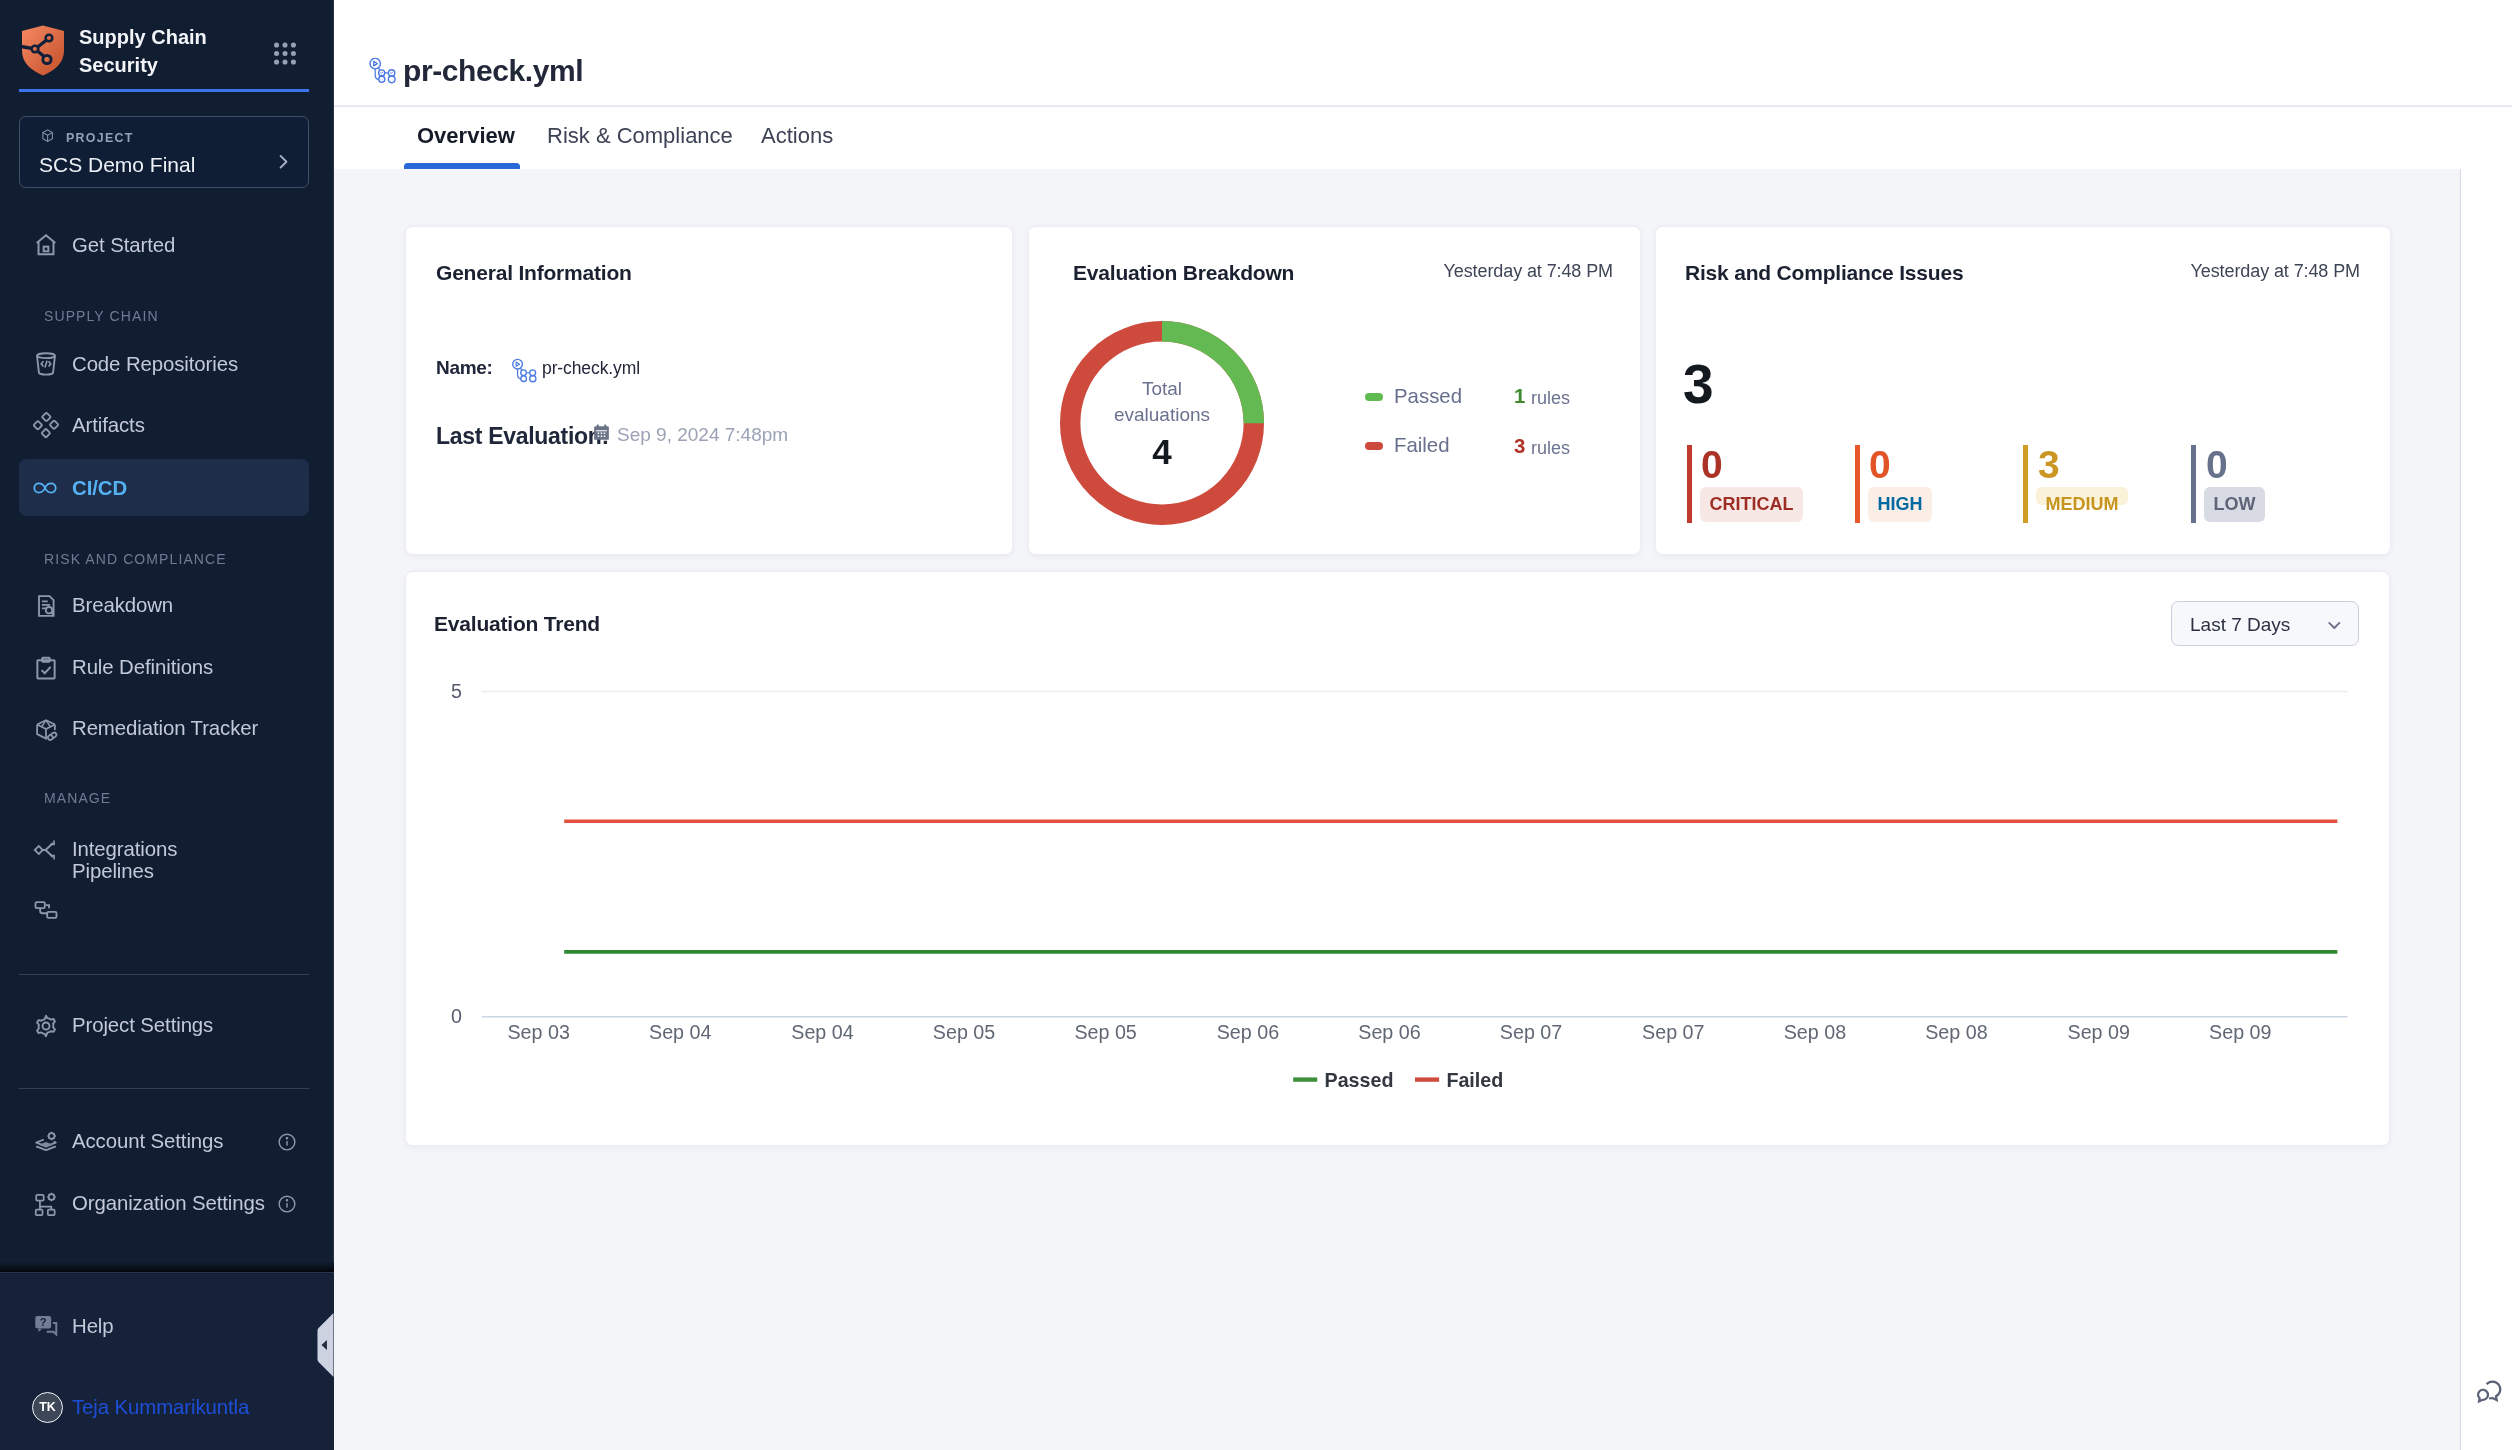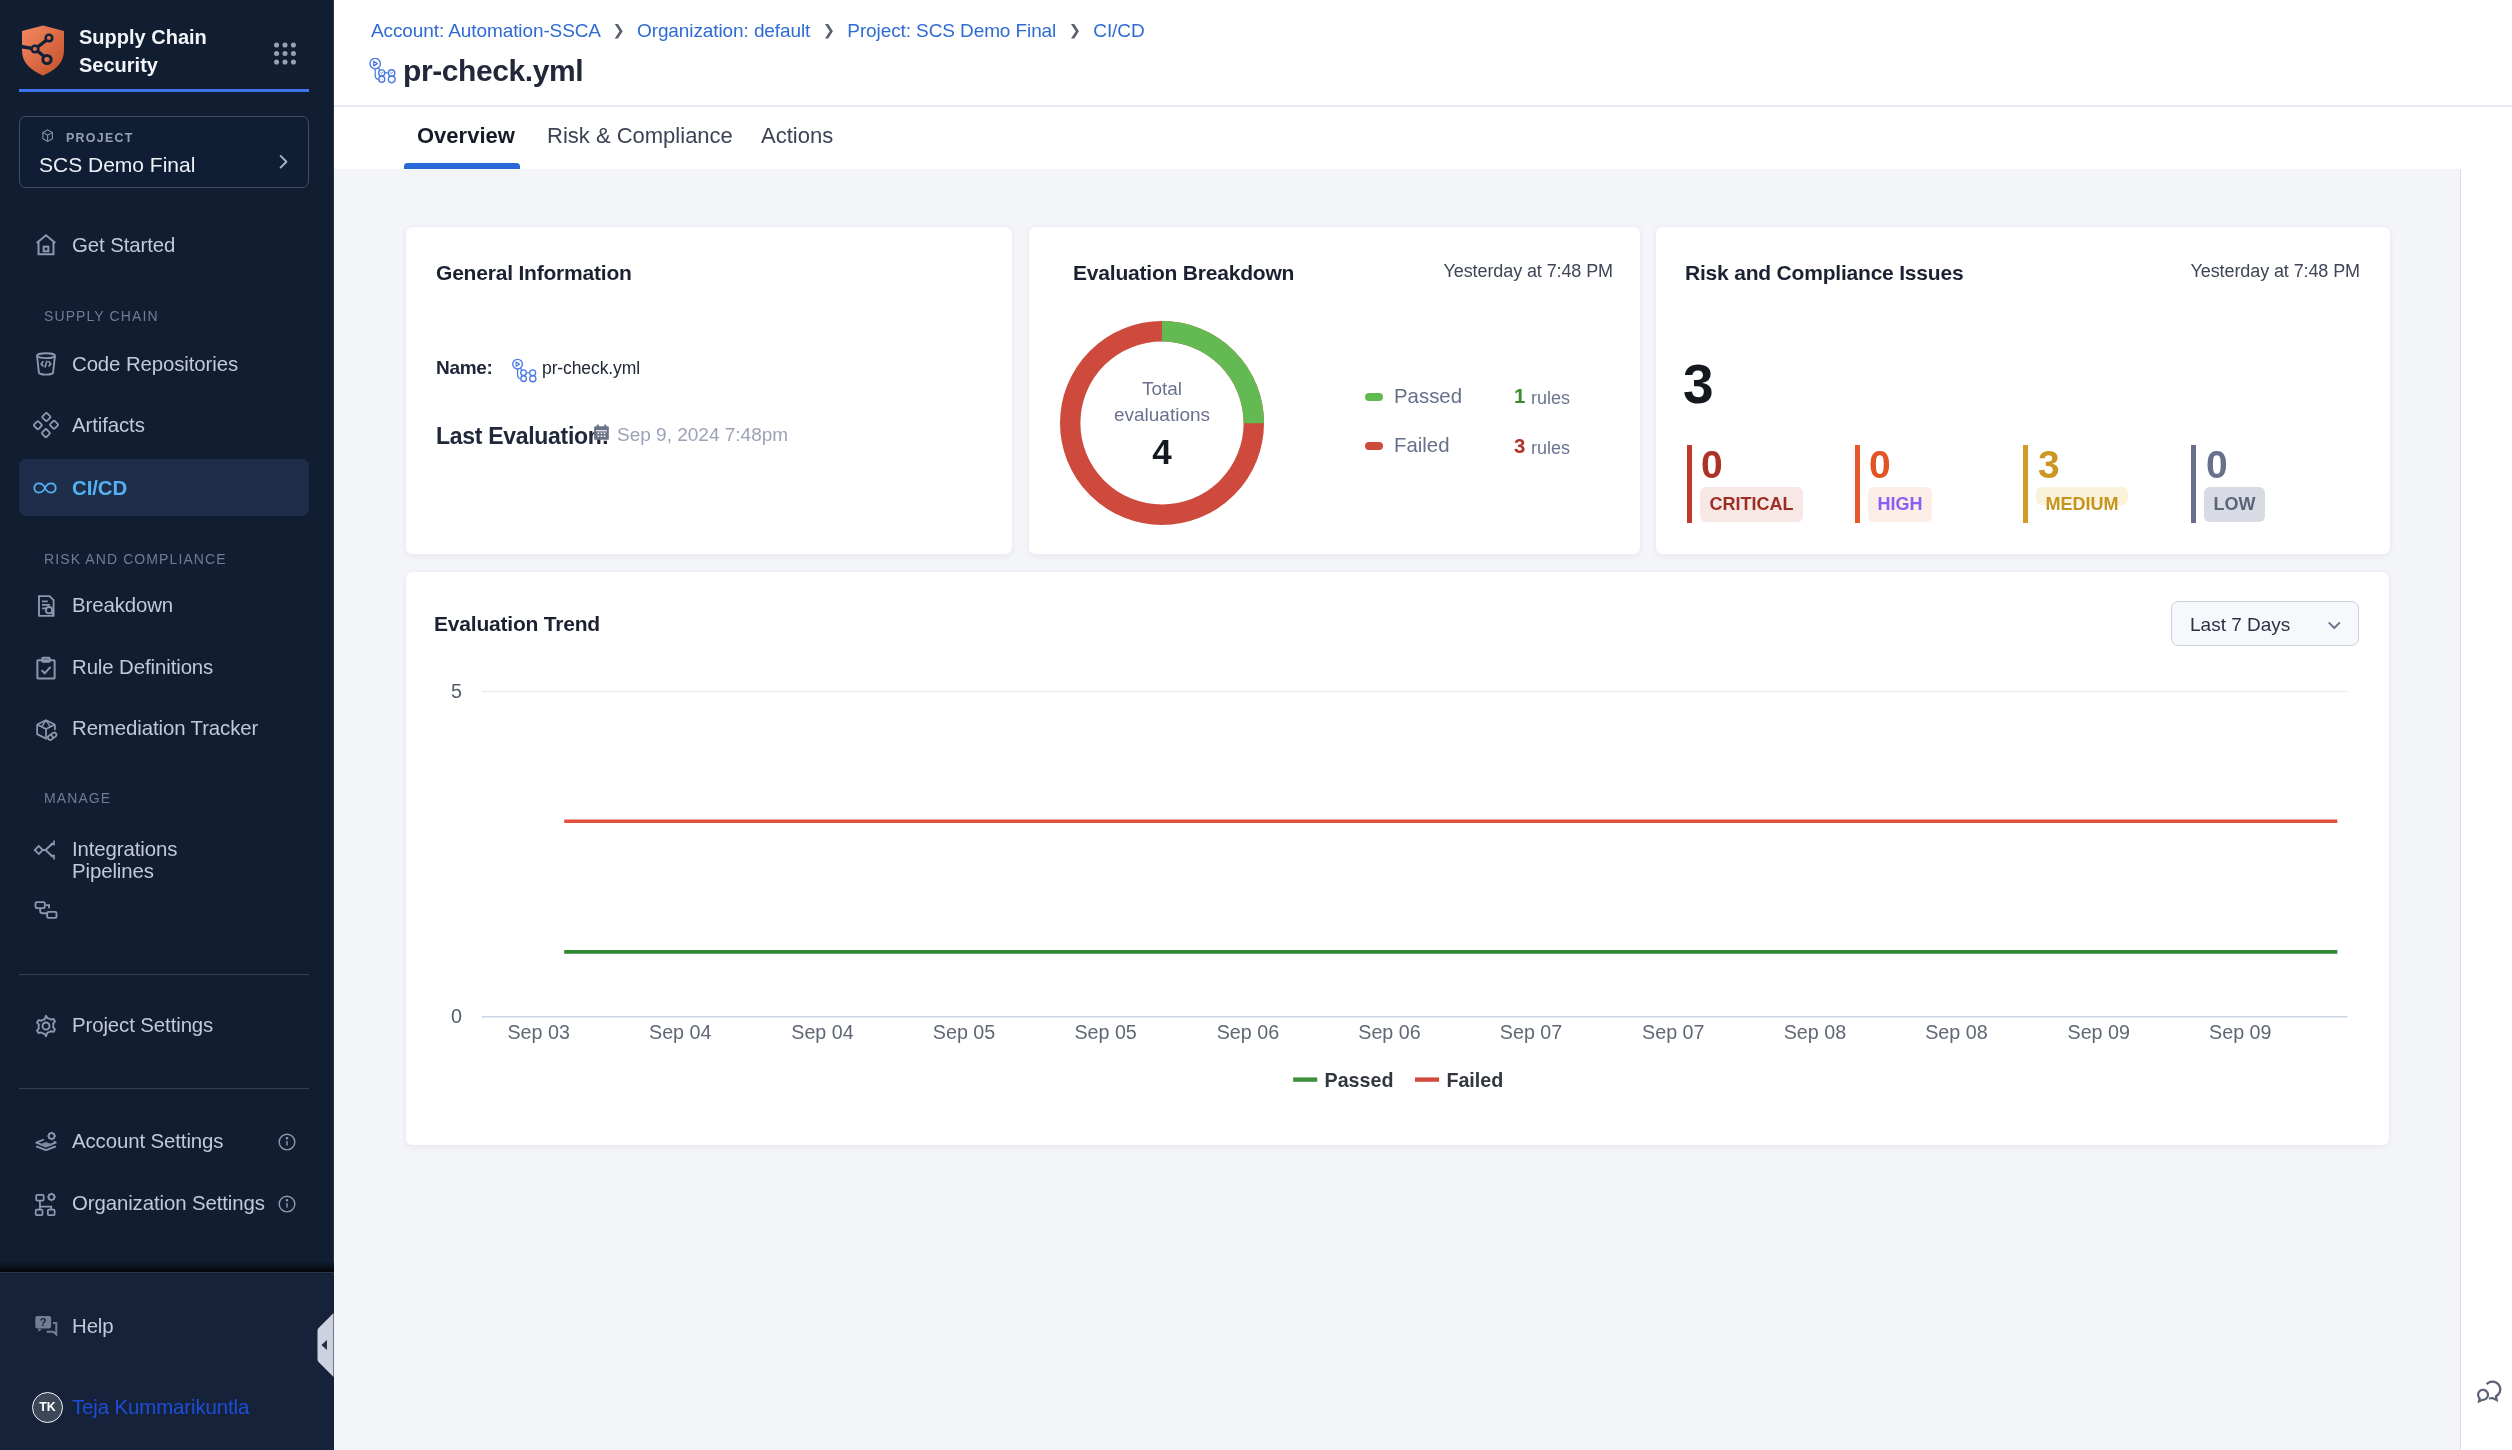--- a/index.html
+++ b/index.html
@@ -199,29 +199,20 @@
   <div class="navtext" style="top:1396px; color:#1d4ed8;">Teja Kummarikuntla</div>
 
   <svg class="abs" style="left:316px; top:1313px;" width="17.5" height="64" viewBox="0 0 24 88">
     <path d="M24 0 L24 88 L20 84 L3.5 67.5 Q2 66 2 63 L2 25 Q2 22 3.5 20.5 L20 4 Z" fill="#ccd2e0"></path>
     <path d="M15 37 L7.5 44 L15 51 Z" fill="#242d3e"></path>
   </svg>
   <div id="header"></div>
   <div id="hdr-line"></div>
   <div id="rail"></div>
 
-  <div class="abs" style="left:371px; top:20px; font-size:19px; color:#2e6bd2; white-space:nowrap; letter-spacing:-0.1px;">
-    Account: Automation-SSCA
-    <span style="color:#596070; font-size:14.6px; padding:0 7.3px; position:relative; top:-2.2px;">❯</span>
-    Organization: default
-    <span style="color:#596070; font-size:14.6px; padding:0 7.3px; position:relative; top:-2.2px;">❯</span>
-    Project: SCS Demo Final
-    <span style="color:#596070; font-size:14.6px; padding:0 7.3px; position:relative; top:-2.2px;">❯</span>
-    CI/CD
-  </div>
 
   <svg class="abs" style="left:369px; top:58px;" width="28" height="25.5" viewBox="0 0 38 35" fill="none" stroke="#4b79e3" stroke-width="1.9">
     <circle cx="8.3" cy="7.7" r="7.2"></circle>
     <path d="M6.2 4.6l5 3.1-5 3.1z" stroke-width="1.7" stroke-linejoin="round"></path>
     <circle cx="17.2" cy="20.5" r="4.2"></circle>
     <circle cx="30.8" cy="20.5" r="4.4"></circle>
     <circle cx="17.3" cy="29.3" r="4.2"></circle>
     <circle cx="31" cy="29.3" r="4.6"></circle>
     <path d="M8.3 14.9 L8.3 23 Q8.3 29.3 13.1 29.3" stroke-width="1.7"></path>
     <path d="M21.4 20.5 H26.4M12.6 13.2l1.9 3.4" stroke-width="1.7"></path>
@@ -296,21 +287,21 @@
   <div class="cardtitle" style="left:1685px; top:261px;">Risk and Compliance Issues</div>
   <div class="stamp" style="left:2097px; top:261px; width:263px; text-align:right; white-space:nowrap;">Yesterday at 7:48 PM</div>
   <div class="abs" style="left:1683px; top:352px; font-size:55px; font-weight:bold; color:#14181f;">3</div>
 
   <div class="abs" style="left:1687px; top:445px; width:5.1px; height:78px; background:#c0392b;"></div>
   <div class="abs" style="left:1701px; top:443px; font-size:39px; font-weight:bold; color:#ab3226;">0</div>
   <div class="abs" style="left:1700px; top:487px; height:35px; padding:0 9.5px; background:#f7e8e6; border-radius:5.8px; font-size:18px; font-weight:bold; color:#9e2e24; line-height:35px;">CRITICAL</div>
 
   <div class="abs" style="left:1855px; top:445px; width:5.1px; height:78px; background:#e8562d;"></div>
   <div class="abs" style="left:1869px; top:443px; font-size:39px; font-weight:bold; color:#e25425;">0</div>
-  <div class="abs" style="left:1868px; top:487px; height:35px; padding:0 9.5px; background:#fbeee7; border-radius:5.8px; font-size:18px; font-weight:bold; color:#8b5cf6; line-height:35px;">HIGH</div>
+  <div class="abs" style="left:1868px; top:487px; height:35px; padding:0 9.5px; background:#fbeee7; border-radius:5.8px; font-size:18px; font-weight:bold; color:#0369a1; line-height:35px;">HIGH</div>
 
   <div class="abs" style="left:2023px; top:445px; width:5.1px; height:78px; background:#d19b26;"></div>
   <div class="abs" style="left:2038px; top:443px; font-size:39px; font-weight:bold; color:#cc9622;">3</div>
   <div class="abs" style="left:2036px; top:487px; height:18px; padding:0 9.5px; background:#faf3da; border-radius:5.8px; font-size:18px; font-weight:bold; color:#c7941f; line-height:35px;">MEDIUM</div>
 
   <div class="abs" style="left:2191px; top:445px; width:5.1px; height:78px; background:#67718c;"></div>
   <div class="abs" style="left:2206px; top:443px; font-size:39px; font-weight:bold; color:#67718c;">0</div>
   <div class="abs" style="left:2204px; top:487px; height:35px; padding:0 9.5px; background:#d9dbe4; border-radius:5.8px; font-size:18px; font-weight:bold; color:#5c6578; line-height:35px;">LOW</div>
 
   <div class="card" id="card-trend" style="left:405px; top:571px; width:1985px; height:575px;"></div>

